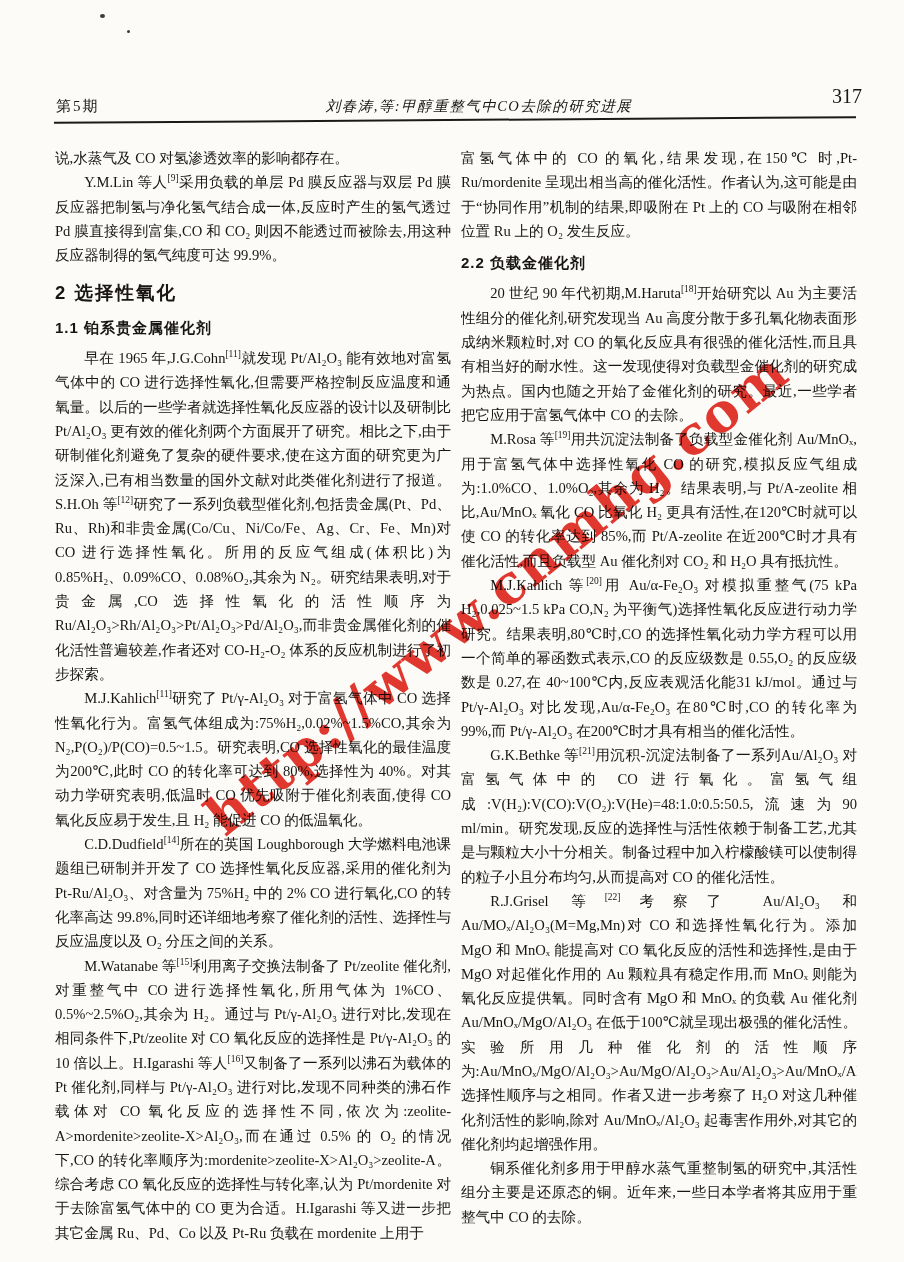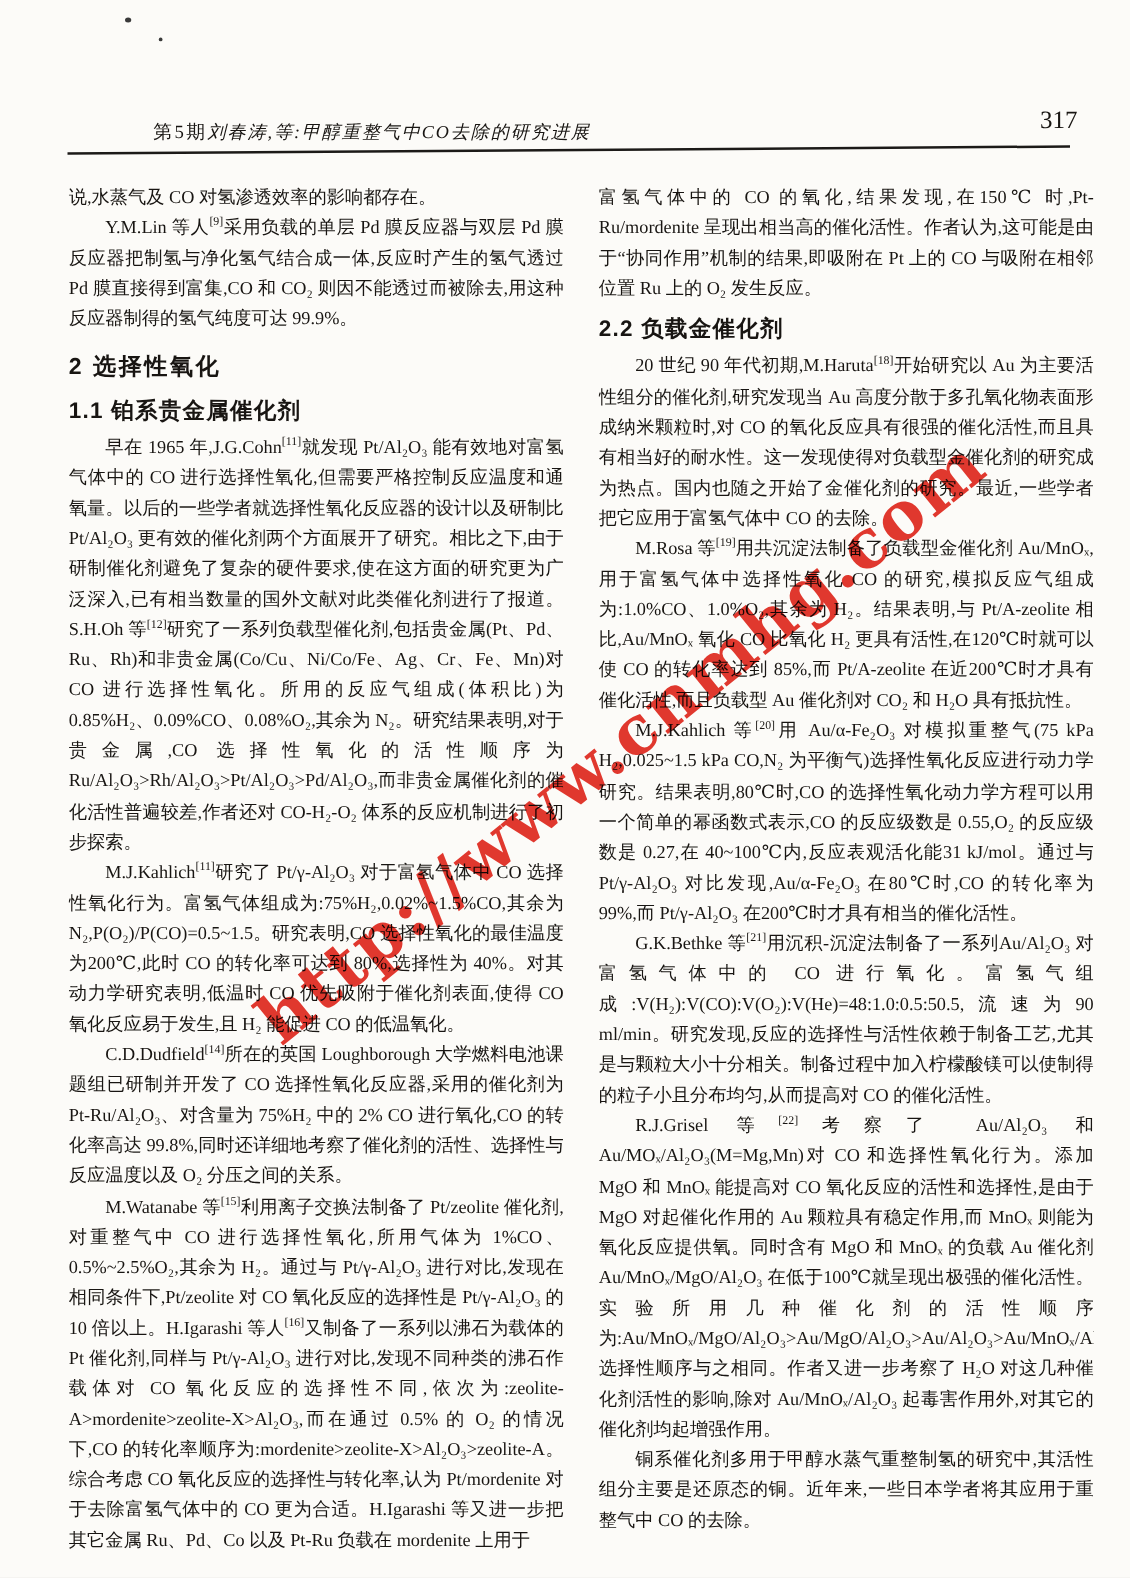--- a/index.html
+++ b/index.html
@@ -3,40 +3,40 @@
 <meta charset="utf-8">
 <style>
   html,body{margin:0;padding:0;}
   body{width:904px;height:1262px;background:#e9e7e3;}
   .page{
     position:relative;width:904px;height:1262px;background:#fcfbf8;overflow:hidden;
     font-family:"Liberation Serif","DejaVu Serif",serif;color:#181512;
   }
   
   .header{position:absolute;top:93px;left:56px;right:42px;display:flex;align-items:baseline;}
-  .issue{width:110px;font-size:15px;letter-spacing:2px;text-align:right;}
-  .running{flex:1;text-align:left;font-size:14.5px;letter-spacing:1.5px;font-style:italic;}
+  .issue{width:110px;font-size:15px;letter-spacing:2px;}
+  .running{flex:1;text-align:center;font-size:14.5px;letter-spacing:1.5px;font-style:italic;}
   .pageno{width:70px;text-align:right;font-size:20px;position:relative;top:-8px;font-style:normal;}
   .rule{position:absolute;top:119px;left:54px;width:802px;height:2px;background:#1c1a18;transform:rotate(-0.4deg);}
   
   .col{
     position:absolute;top:146px;width:396px;height:1116px;overflow:hidden;
     text-align:justify;font-size:14.6px;line-height:24.3px;
   }
   .col-left{left:55px;}
-  .col-right{left:461px;margin-left:18px;}
+  .col-right{left:461px;}
   .col p{margin:0;}
   .col p.indent{text-indent:2em;}
   h2.sec{
     font-family:"Liberation Sans","DejaVu Sans",sans-serif;
     font-size:18.5px;font-weight:bold;margin:14px 0 10px;letter-spacing:2px;
   }
   h3.sub{
     font-family:"Liberation Sans","DejaVu Sans",sans-serif;
-    font-size:18px;font-weight:bold;margin:8px 0 6px;letter-spacing:1px;
+    font-size:15px;font-weight:bold;margin:8px 0 6px;letter-spacing:1px;
   }
   sup{font-size:9.5px;line-height:0;}
   
   .watermark{
     position:absolute;left:193px;top:798px;
     transform:rotate(-39deg);transform-origin:0 0;
     font-family:"DejaVu Serif","Liberation Serif",serif;font-weight:bold;
     font-size:54px;letter-spacing:2px;white-space:nowrap;
     color:#e01d12;opacity:.88;mix-blend-mode:multiply;
     z-index:5;pointer-events:none;

